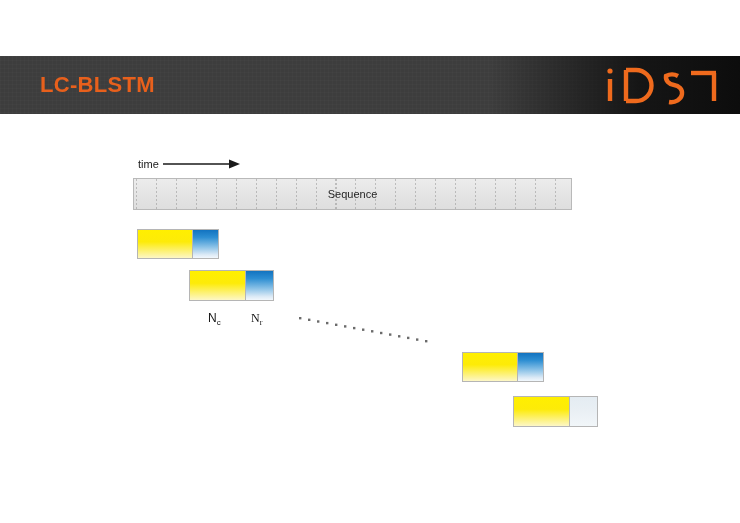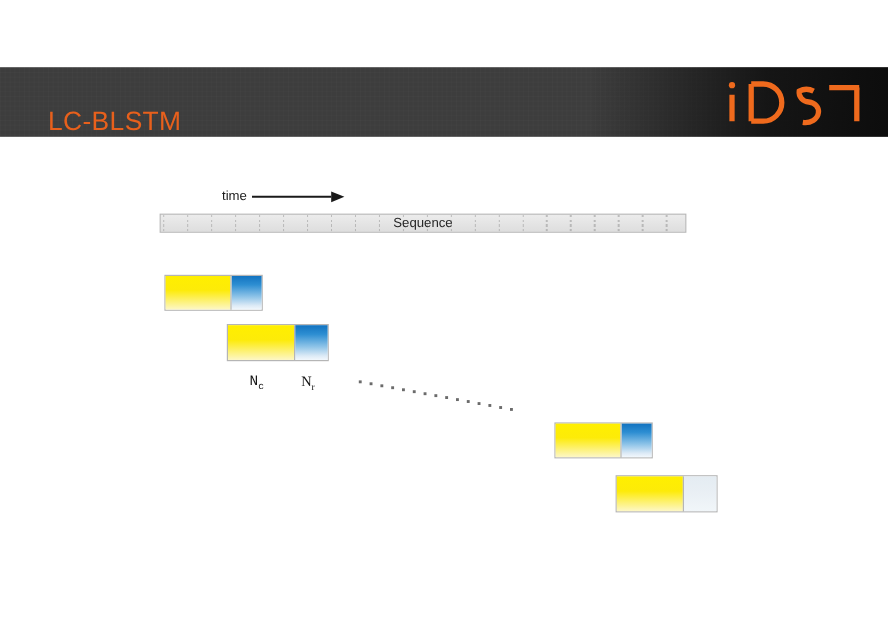--- a/index.html
+++ b/index.html
@@ -21,40 +21,40 @@
     background-size:4px 4px, 4px 4px;
     overflow:hidden;
   }
   .header:after{
     content:"";position:absolute;right:0;top:0;width:250px;height:100%;
     background:linear-gradient(90deg, rgba(20,20,20,0) 0%, rgba(14,14,14,.85) 60%, rgba(10,10,10,.95) 100%);
     pointer-events:none;
   }
   .slide-title{
     position:absolute;left:40px;top:50%;transform:translateY(-50%);
-    color:#e8601c;font-size:22px;letter-spacing:.3px;font-weight:400;
-    white-space:nowrap;z-index:3;margin-top:16px;
+    color:#e8601c;font-size:22px;letter-spacing:.3px;font-weight:700;
+    white-space:nowrap;z-index:3;
   }
   .logo{
     position:absolute;right:22px;top:50%;transform:translateY(-50%);
     z-index:3;line-height:0;
   }
 
   
   .diagram{position:absolute;left:0;top:0;width:740px;height:523px;}
 
   .time-wrap{
     position:absolute;left:138px;top:155px;height:18px;
-    display:flex;align-items:center;gap:4px;margin-left:47px;
+    display:flex;align-items:center;gap:4px;
   }
   .time-label{font-size:11px;color:#1a1a1a;line-height:1;}
   .time-arrow{line-height:0;}
 
   .sequence-bar{
-    position:absolute;left:133px;top:178px;width:439px;height:16px;
+    position:absolute;left:133px;top:178px;width:439px;height:32px;
     background:linear-gradient(#ececec,#e4e4e4 55%,#dedede);
     border:1px solid #b9b9b9;
     box-sizing:border-box;
     overflow:hidden;
   }
   .seq-ticks{
     position:absolute;left:0;top:0;right:0;bottom:0;
     background-image:repeating-linear-gradient(90deg,
         rgba(150,150,150,.55) 0px, rgba(150,150,150,.55) 1px,
         transparent 1px, transparent 19.95px);
@@ -153,21 +153,21 @@
     <div class="block" style="left: 462px; top: 352px; width: 82px; height: 30px;">
       <div class="seg seg-yellow" style="width: 55px;"></div>
       <div class="seg seg-blue" style="width: 27px;"></div>
     </div>
 
     <div class="block" style="left: 513px; top: 396px; width: 85px; height: 31px;">
       <div class="seg seg-yellow" style="width: 56px;"></div>
       <div class="seg seg-pale" style="width: 29px;"></div>
     </div>
 
-    <div class="nlabel" style="left:208px;top:311px;font-family:Liberation Mono, monospace;">
+    <div class="nlabel" style="left:208px;top:311px;">
       <span>N</span><sub>c</sub>
     </div>
 
     <div class="nlabel" style="left:251px;top:311px;font-family:Liberation Serif, serif;">
       <span>N</span><sub>r</sub>
     </div>
 
     <svg class="dots" id="dots-svg">
         <rect x="299.0" y="317.0" width="2.4" height="2.4" fill="#6b6b6b"></rect>
         <rect x="308.0" y="318.6" width="2.4" height="2.4" fill="#6b6b6b"></rect>

